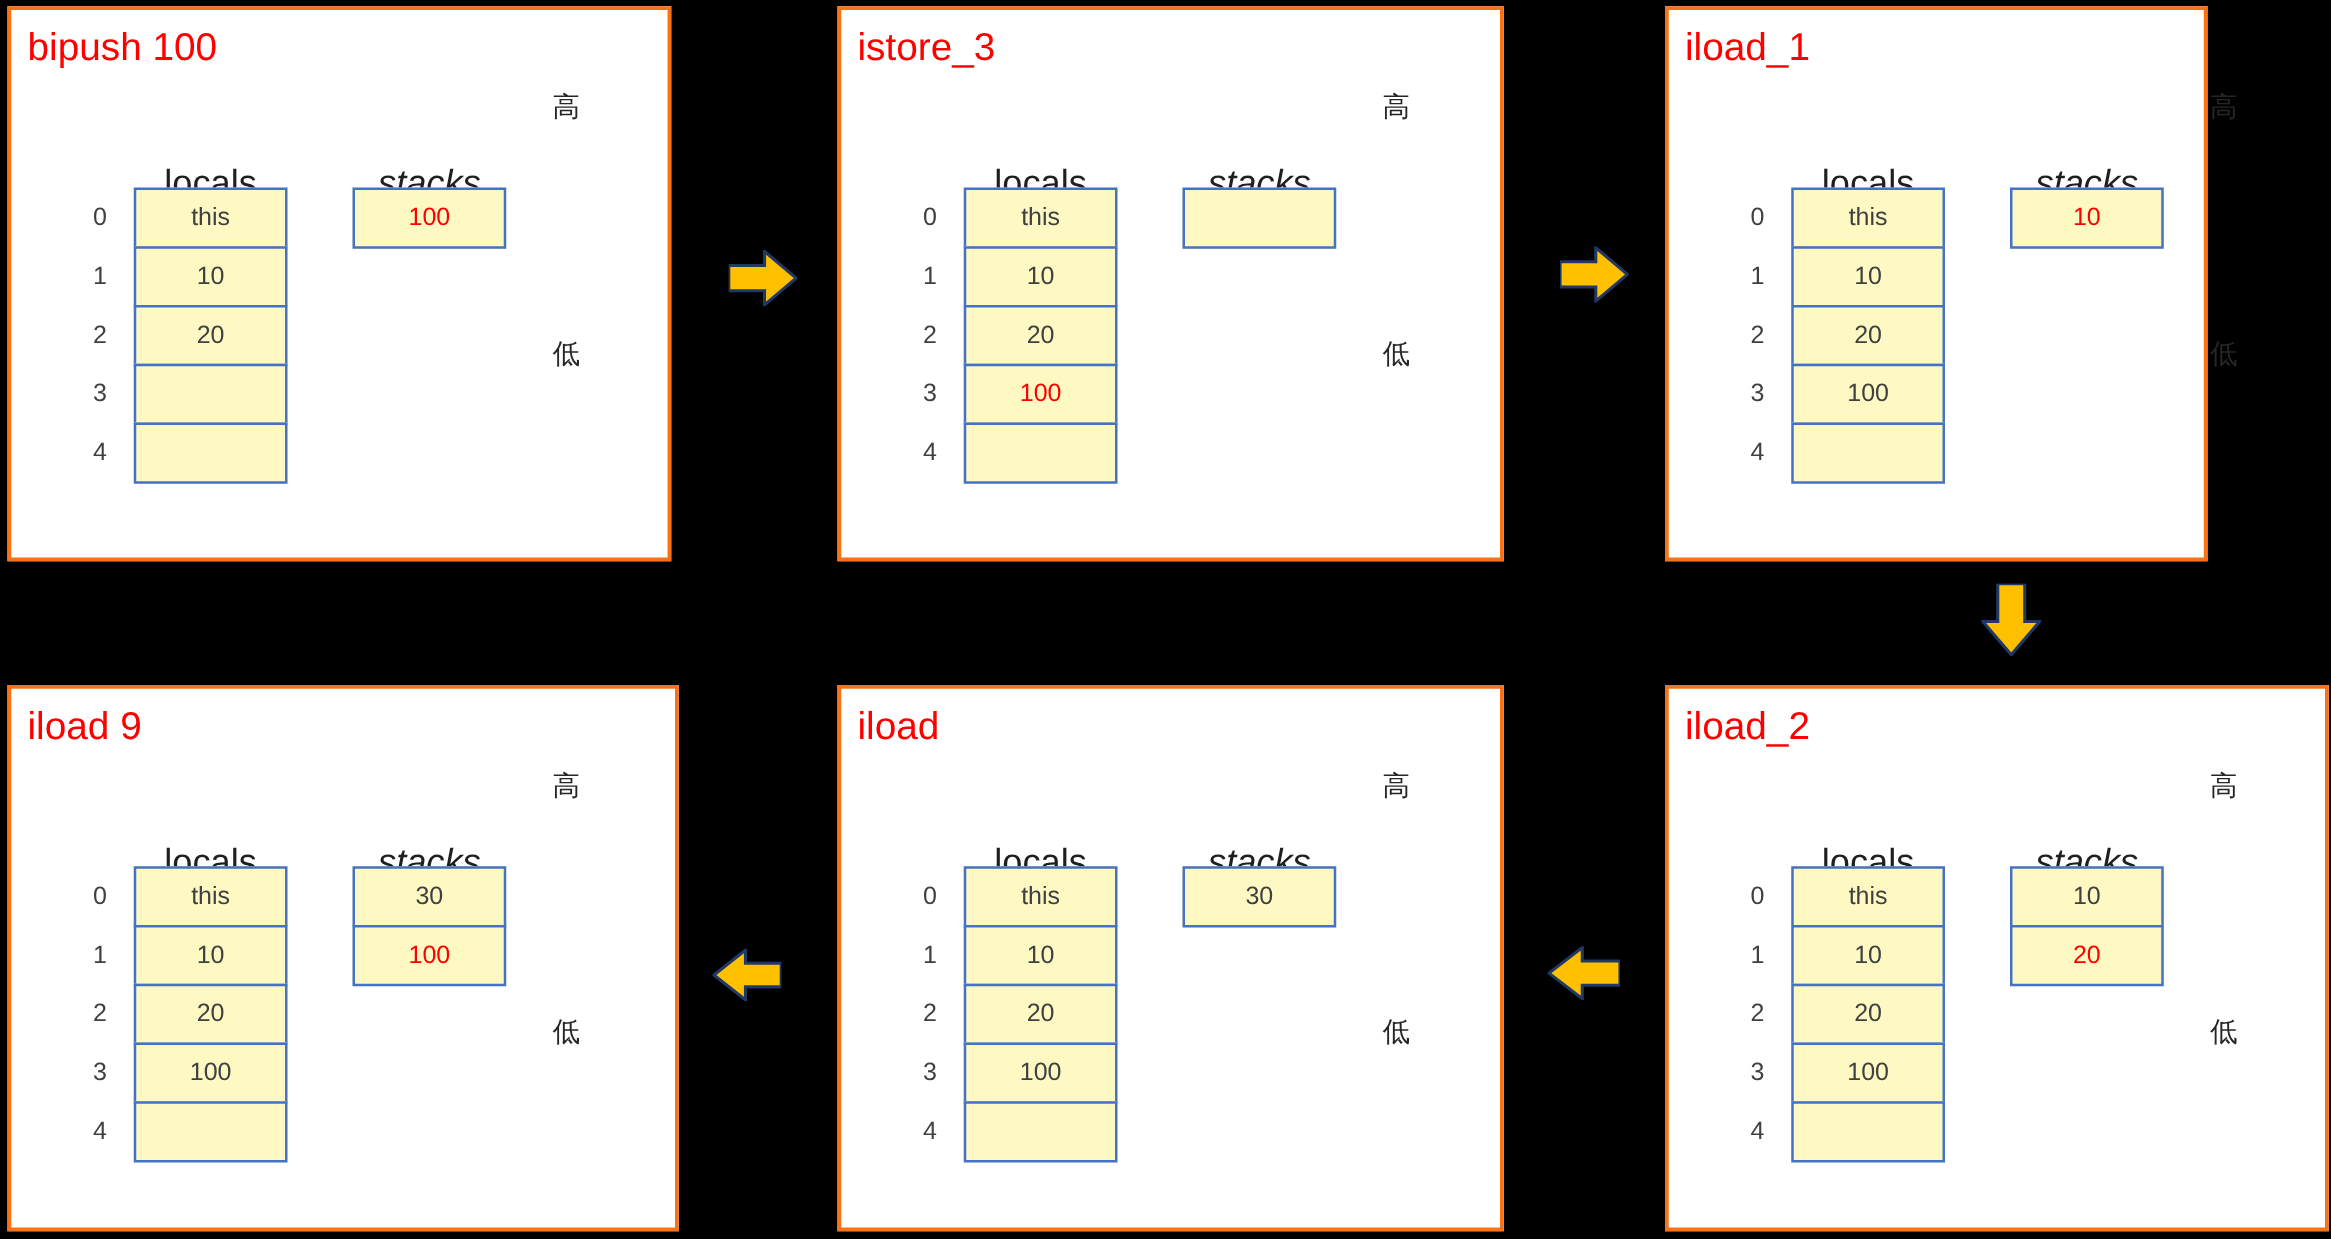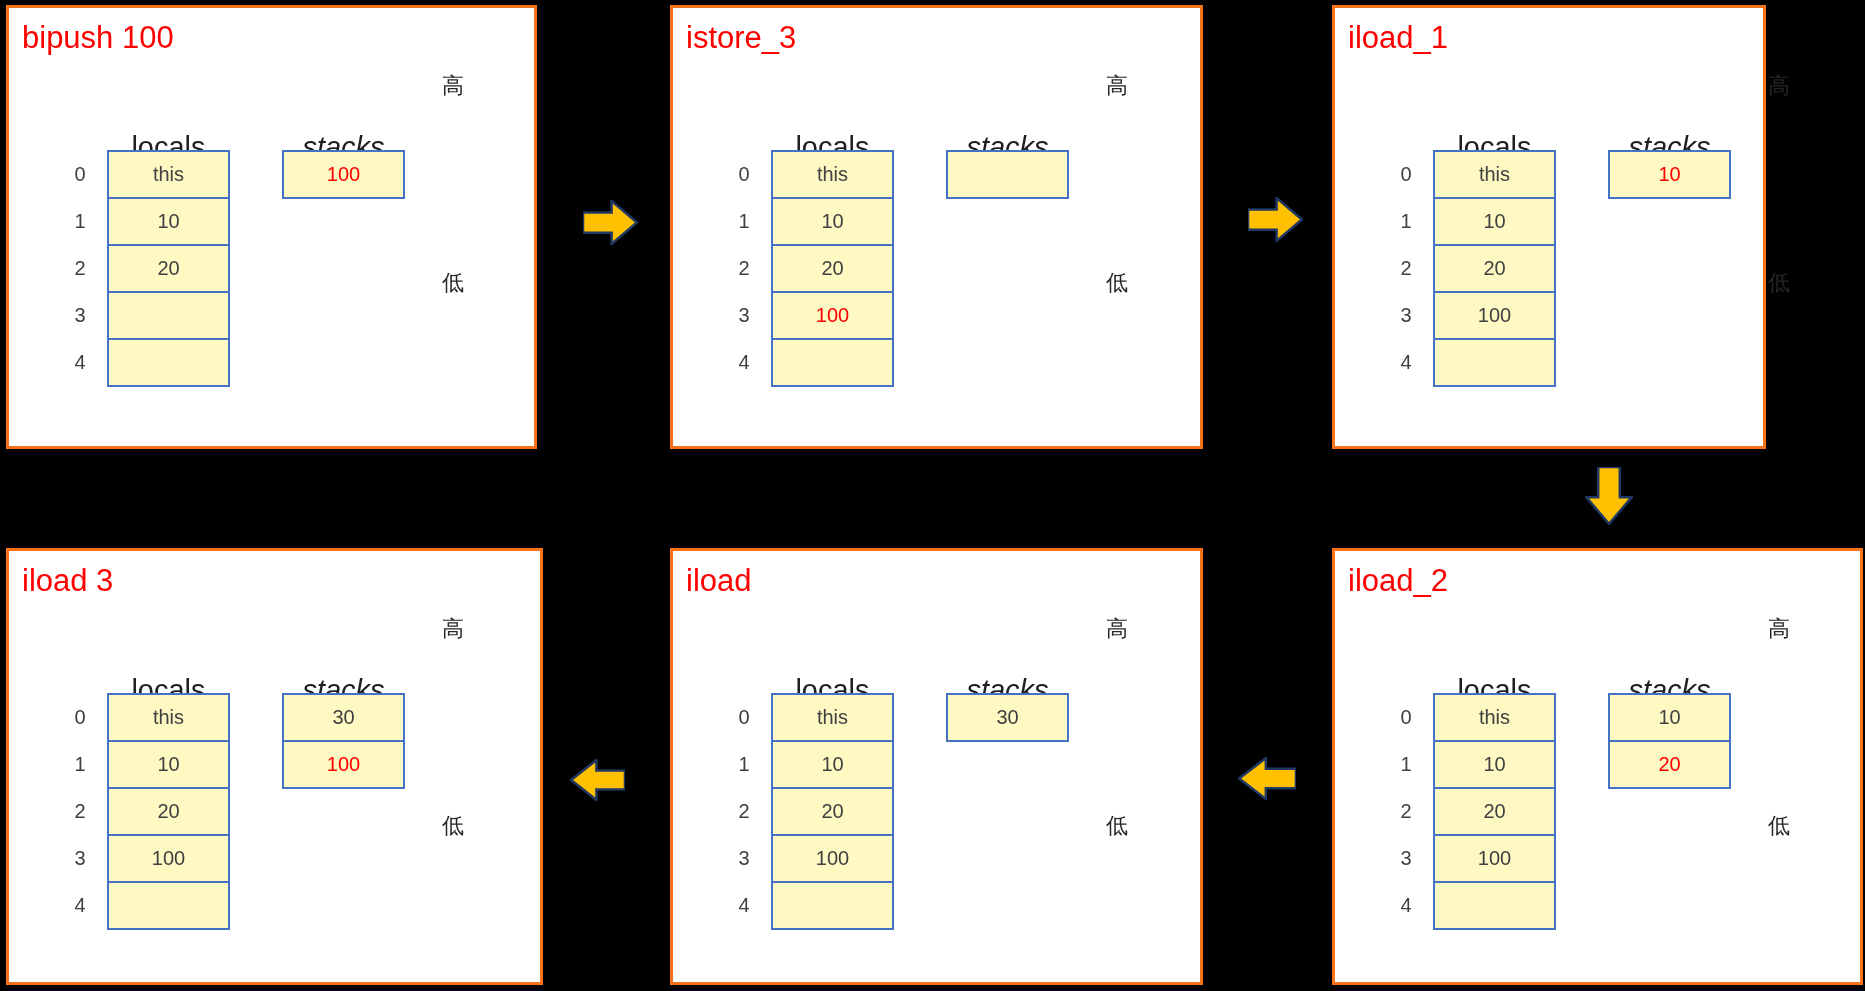--- a/index.html
+++ b/index.html
@@ -116,21 +116,21 @@
         <div class="sbox red">10</div>
       </div>
     <div class="idx" style="top: 142px;">0</div>
       <div class="idx" style="top: 189px;">1</div>
       <div class="idx" style="top: 236px;">2</div>
       <div class="idx" style="top: 283px;">3</div>
       <div class="idx" style="top: 330px;">4</div>
     </section>
 
     <section class="panel" style="left: 6px; top: 548px; width: 537px; height: 437px;">
-      <h2 class="title">iload 3</h2>
+      <h2 class="title">iload 9</h2>
       <div class="hdr locals">locals</div>
       <div class="hdr stacks">stacks</div>
       <div class="cjk high">高</div>
       <div class="cjk low">低</div>
       <div class="locals-col">
         <div class="cell">this</div>
         <div class="cell">10</div>
         <div class="cell">20</div>
         <div class="cell">100</div>
         <div class="cell"></div>

